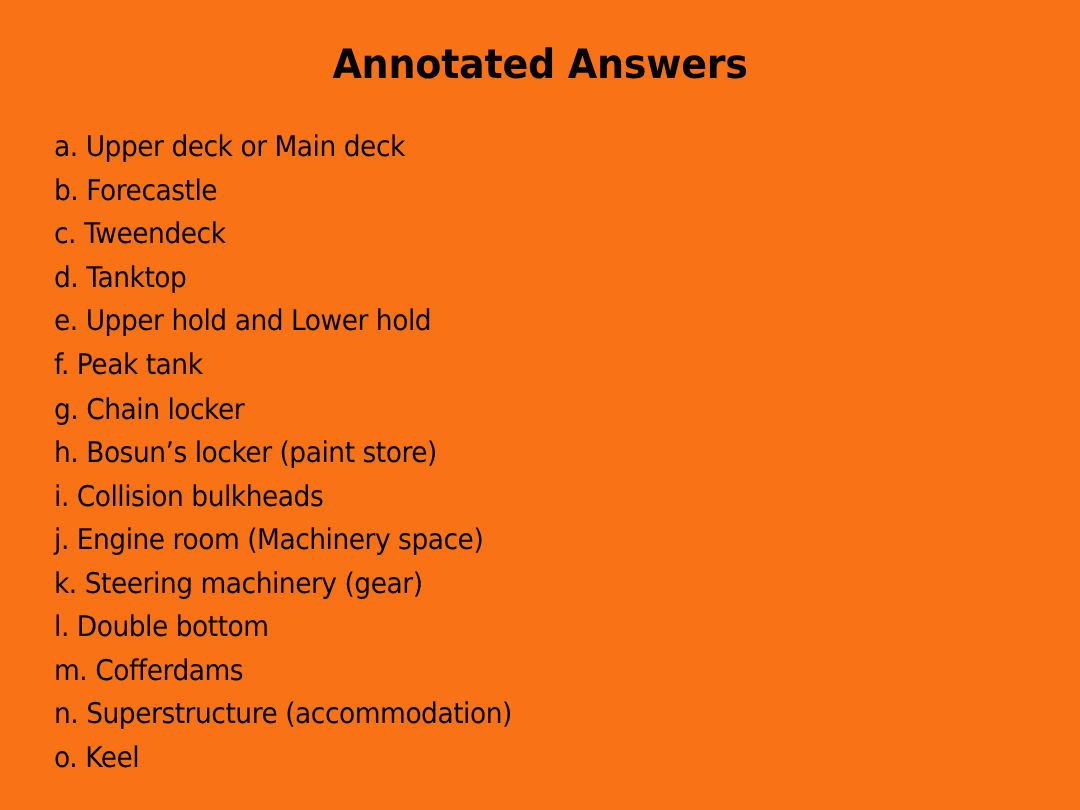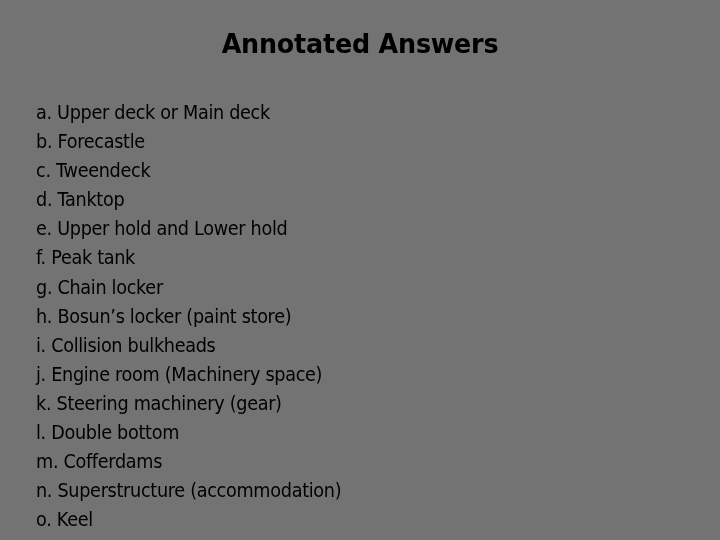--- a/index.html
+++ b/index.html
@@ -14,42 +14,42 @@
     font-family: "DejaVu Sans", sans-serif;
     color: #000000;
     position: relative;
   }
   .slide {
     position: absolute;
     left: 0;
     top: 0;
     width: 720px;
     height: 540px;
-    background: #737373;
+    background: #f97316;
   }
   .slide-title {
     position: absolute;
     left: 0;
     top: 27px;
     width: 720px;
     text-align: center;
     font-family: "DejaVu Sans", sans-serif;
     font-weight: bold;
     font-size: 27px;
     line-height: 34px;
     letter-spacing: -0.2px;
     color: #000000;
     transform: scaleX(0.94);
     transform-origin: center top;
     white-space: nowrap;
   }
   .answers-list {
     position: absolute;
     left: 36px;
-    top: 98px;
+    top: 84px;
     width: 650px;
     margin: 0;
     padding: 0;
     list-style: none;
   }
   .answer-item {
     font-family: "DejaVu Sans", sans-serif;
     font-weight: normal;
     font-size: 19px;
     line-height: 29.1px;

